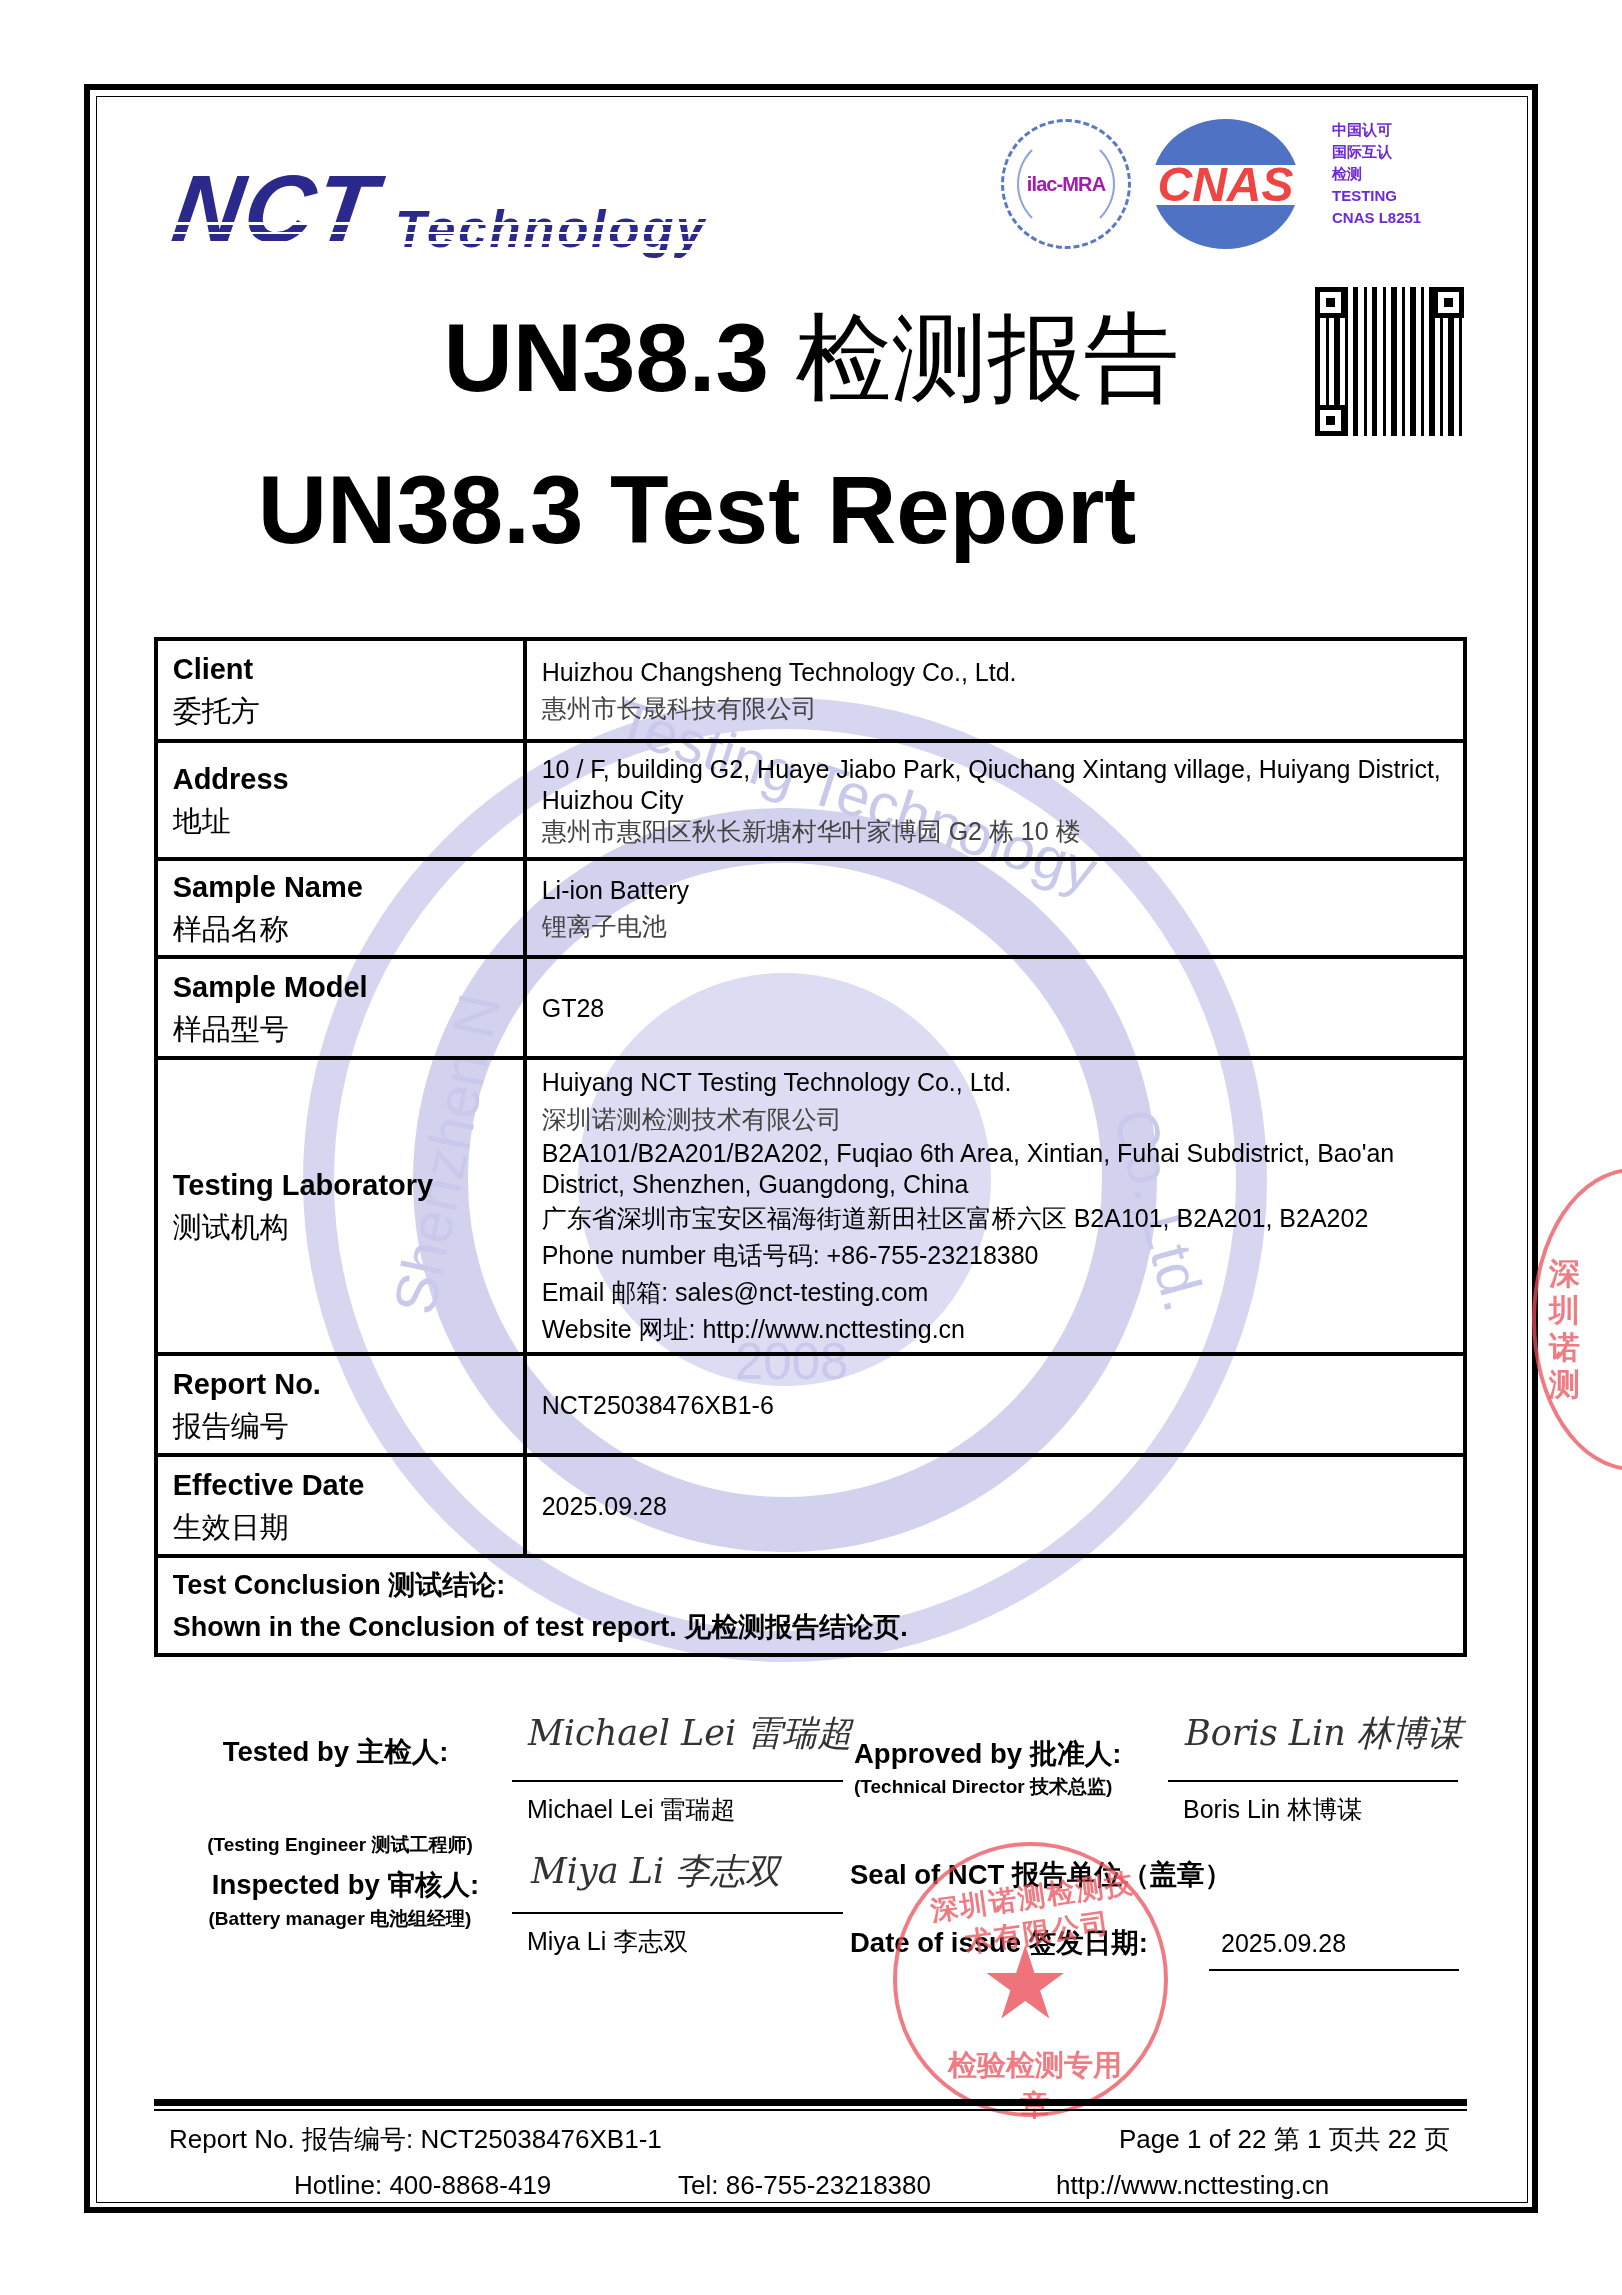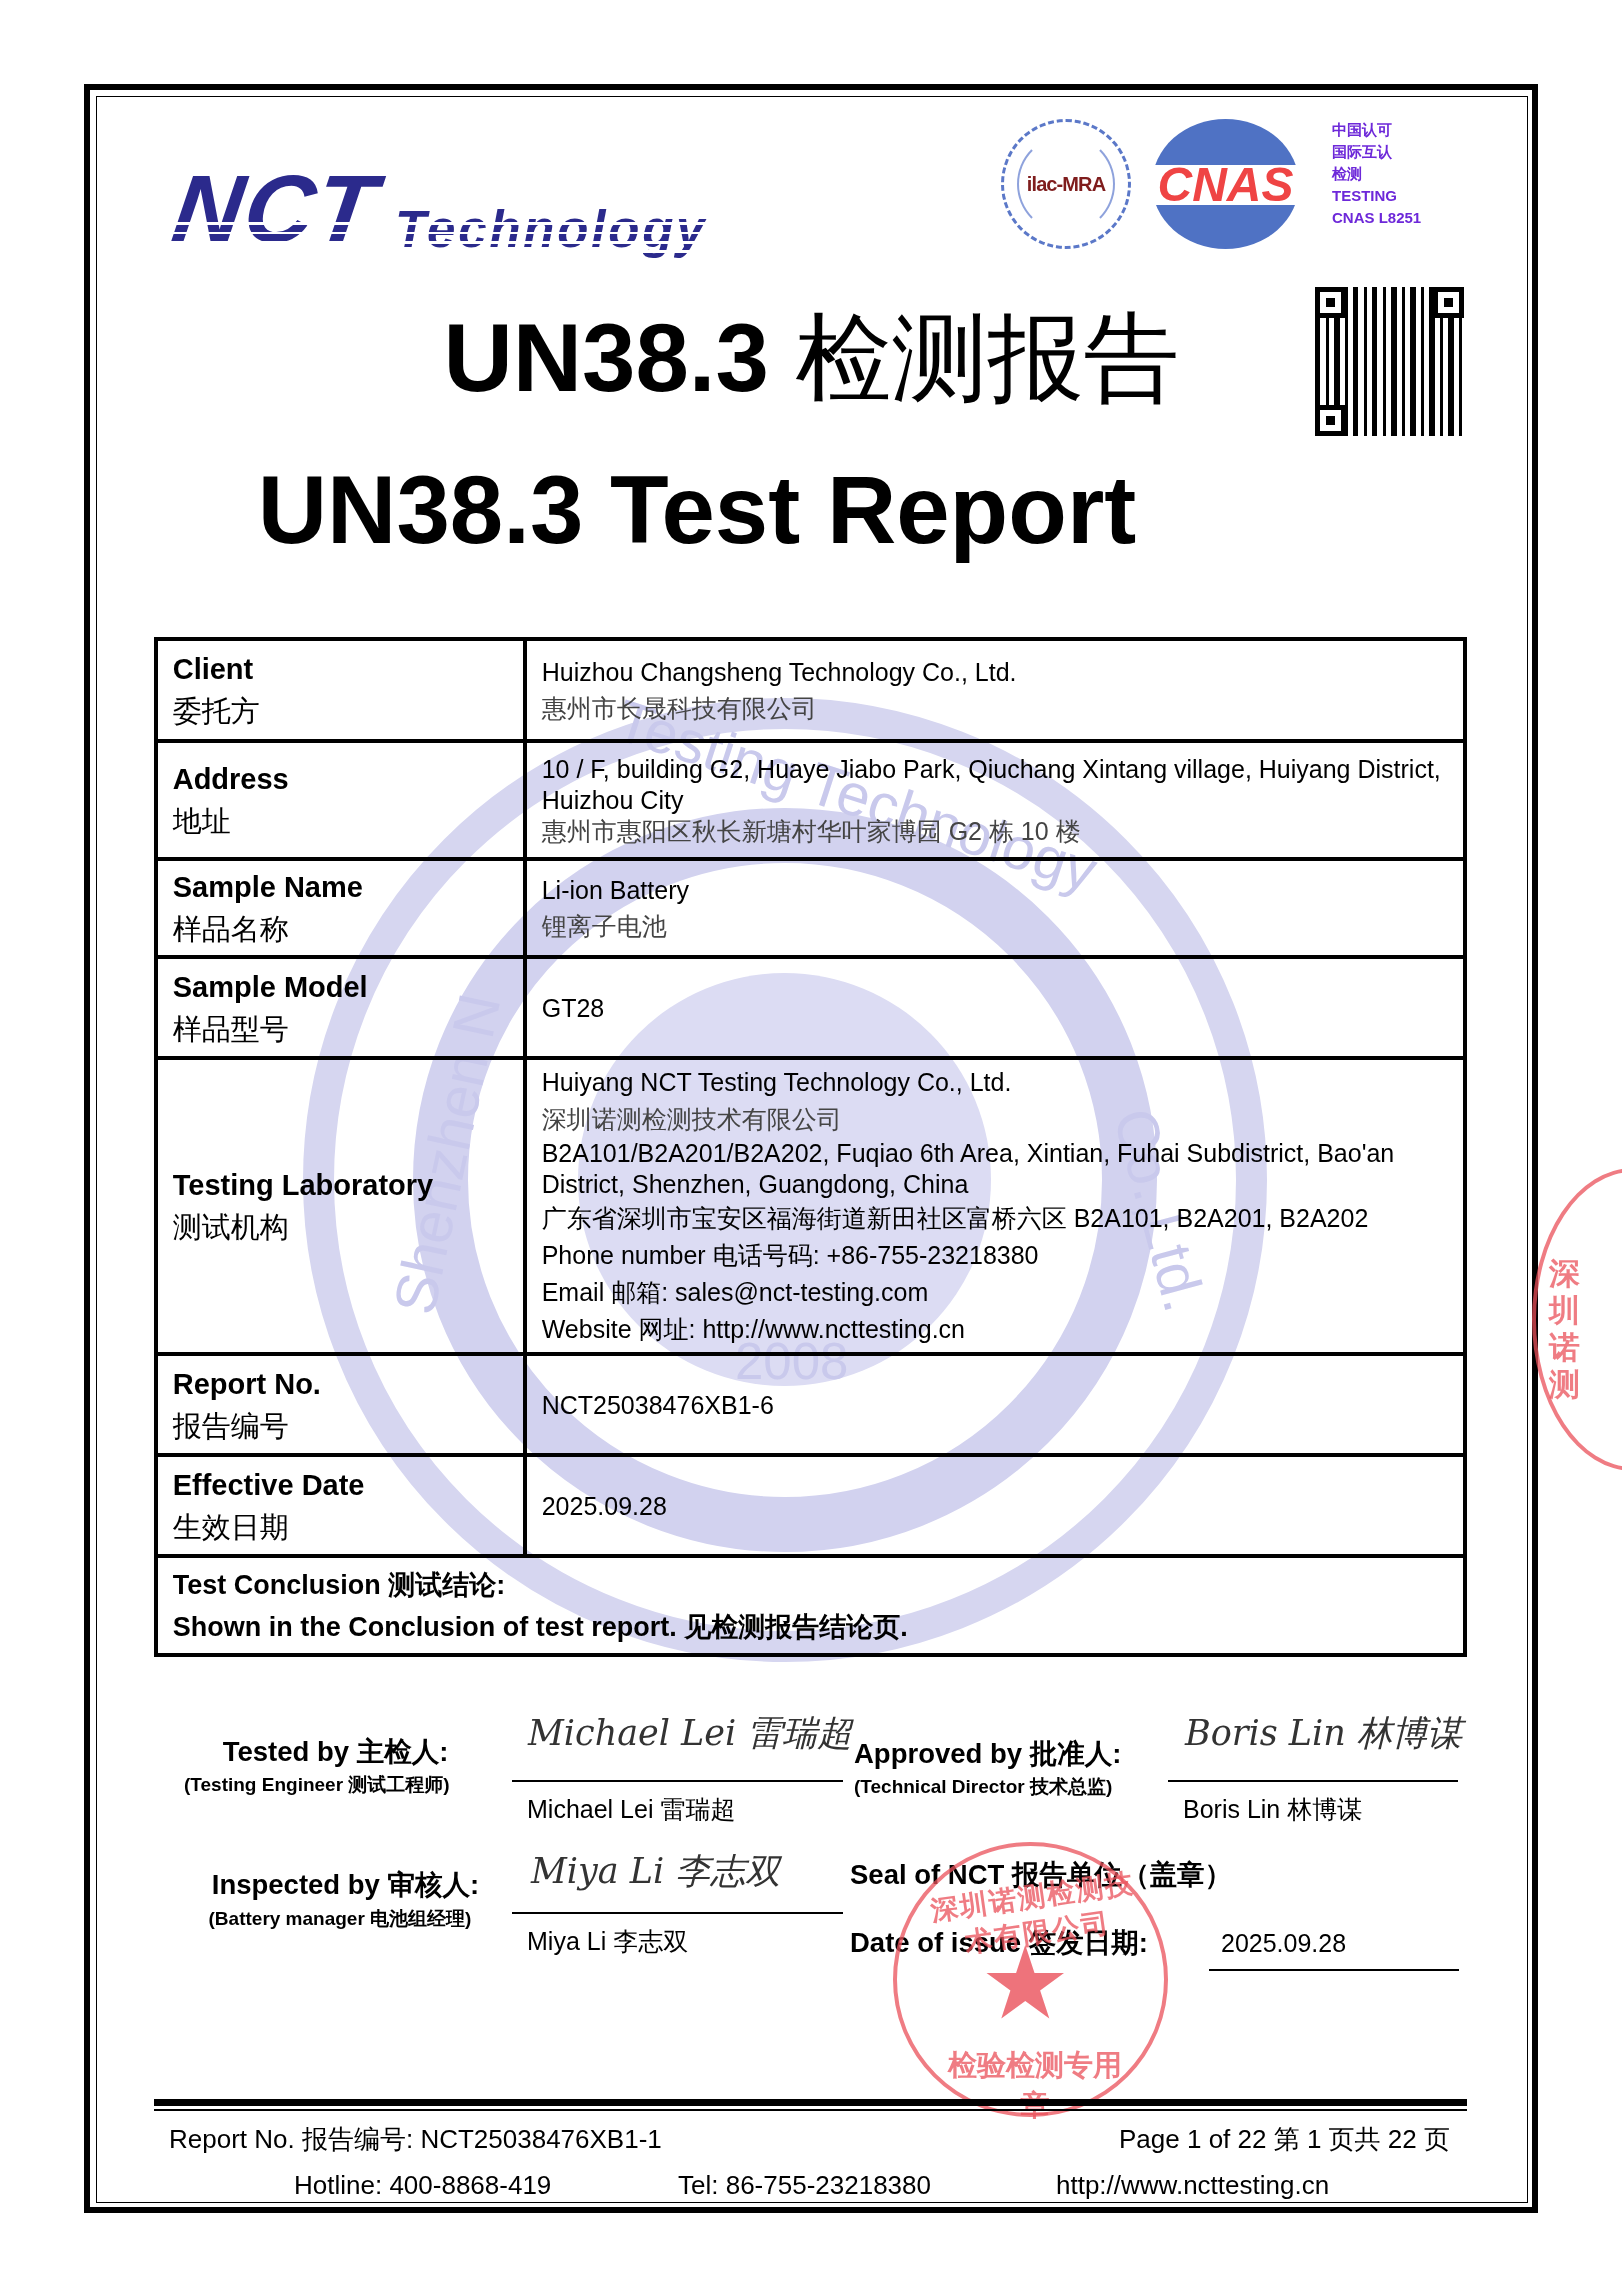--- a/index.html
+++ b/index.html
@@ -18,21 +18,21 @@
               font-weight: 900; font-style: italic; font-size: 96px; color: #2b2a8c;
               letter-spacing: 1.8px; line-height: 92px; transform: skewX(-8deg); }
   .logo-tech { position: absolute; left: 230px; top: 35px; font-weight: 700; font-style: italic;
                font-size: 51px; color: #2b2a8c; letter-spacing: 2.8px; line-height: 64px; }
   .logo-stripes { position: absolute; left: 0; top: 53px; width: 551px; height: 46px;
                   background: repeating-linear-gradient(to bottom, transparent 0 6.4px, #fff 6.4px 9.2px); }
 
   
   .ilac { position: absolute; left: 1001px; top: 119px; width: 130px; height: 130px; border-radius: 50%;
           border: 3.7px dashed #5b78c8; box-sizing: border-box; display: flex; align-items: center; justify-content: center;
-          color: #7f1d1d; font-weight: 700; font-size: 27.5px; font-family: "Liberation Sans", sans-serif; }
+          color: #a21caf; font-weight: 700; font-size: 27.5px; font-family: "Liberation Sans", sans-serif; }
   .ilac::before { content: ""; position: absolute; inset: 13px; border-radius: 50%;
                   border: 2.8px solid #8ea2dc; border-top-color: transparent; border-bottom-color: transparent; }
   .cnas { position: absolute; left: 1152px; top: 119px; width: 147px; height: 130px; }
   .cnas-ring { position: absolute; left: 0; top: 0; width: 147px; height: 130px; border-radius: 50%;
                background: #4f72c4; }
   .cnas-band { position: absolute; left: -3.7px; top: 46px; width: 154px; height: 40px; background: #fff; }
   .cnas-text { position: absolute; left: 0; top: 40px; width: 147px; text-align: center; font-weight: 900;
                font-style: italic; font-size: 48px; color: #ef4444; line-height: 51px; }
   .cnas-side { position: absolute; left: 1332px; top: 119px; width: 119px; color: #6d28d9;
                font-weight: 700; font-size: 15px; line-height: 22px; }
@@ -214,21 +214,21 @@
   <tr class="row-conclusion" style="height:92px;">
     <td colspan="2">
       <div>Test Conclusion 测试结论:</div>
       <div>Shown in the Conclusion of test report. 见检测报告结论页.</div>
     </td>
   </tr>
 </tbody>
   </table>
 
 <div class="sig-label" style="left:184px;top:1734px;width:303px;">Tested by 主检人:</div>
-<div class="sig-sub" style="left:184px;top:1772px;width:312px;">(Testing Engineer 测试工程师)</div>
+<div class="sig-sub" style="left:184px;top:1832px;width:312px;text-align:center;">(Testing Engineer 测试工程师)</div>
 <div class="sig-hand" style="left:528px;top:1710px;">Michael Lei 雷瑞超</div>
 <div class="sig-line" style="left:512px;top:1780px;width:331px;"></div>
 <div class="sig-name" style="left:527px;top:1793px;">Michael Lei  雷瑞超</div>
 
 <div class="sig-label" style="left:180px;top:1867px;width:331px;">Inspected by 审核人:</div>
 <div class="sig-sub" style="left:184px;top:1906px;width:312px;text-align:center;">(Battery manager 电池组经理)</div>
 <div class="sig-hand" style="left:531px;top:1848px;">Miya Li 李志双</div>
 <div class="sig-line" style="left:512px;top:1912px;width:331px;"></div>
 <div class="sig-name" style="left:527px;top:1925px;">Miya Li 李志双</div>
 

